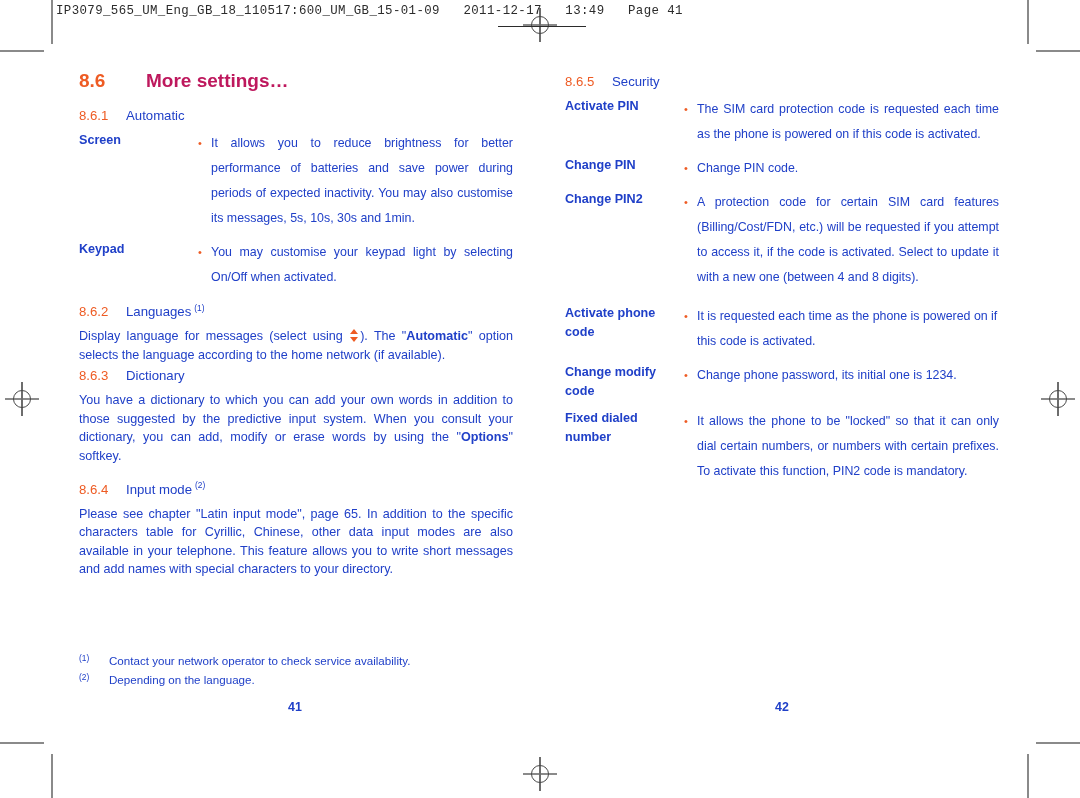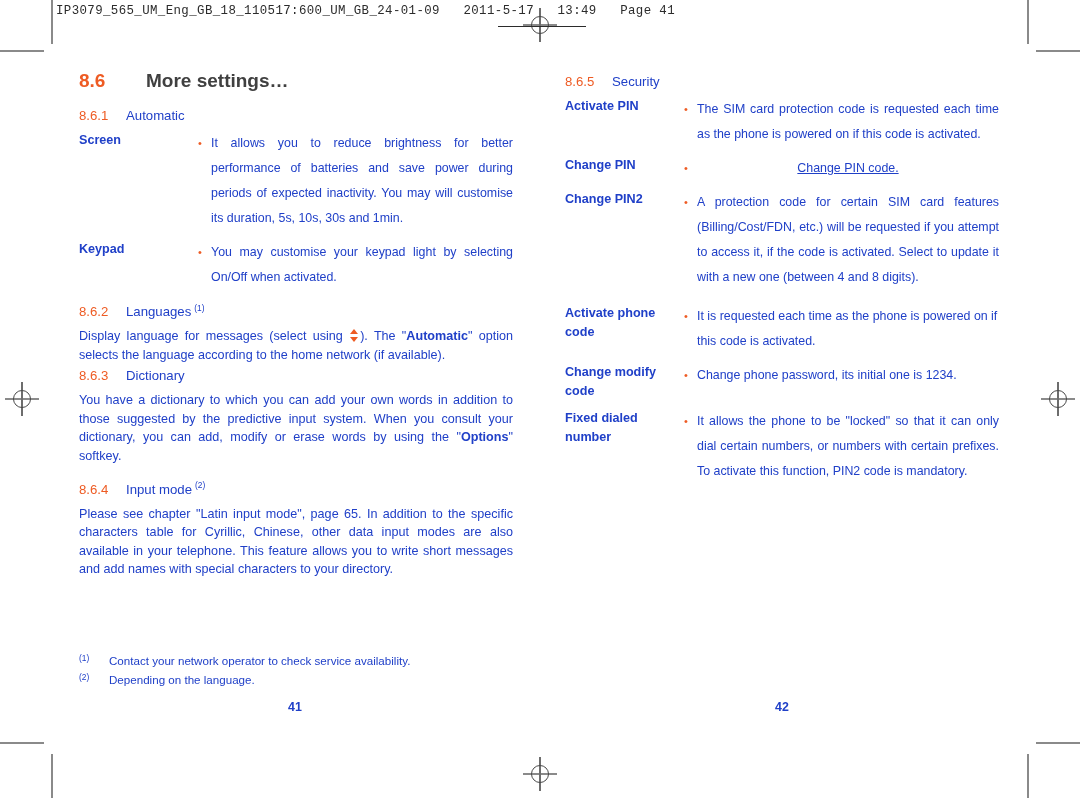--- a/index.html
+++ b/index.html
@@ -82,21 +82,21 @@
     align-items: baseline;
     margin: 0 0 16px 0;
     font-size: 19px;
     font-weight: bold;
   }
   .h-major .num {
     color: #ee5b23;
     width: 67px;
     flex: none;
   }
-  .h-major .txt { color: #404040; }
+  .h-major .txt { color: #be185d; }
 
   .h-minor {
     display: flex;
     align-items: center;
     margin: 0 0 8px 0;
     font-size: 13.2px;
     font-weight: normal;
   }
   .h-minor .num {
     color: #ee5b23;
@@ -243,39 +243,39 @@
   <div class="h"></div>
     <div class="v"></div>
     <div class="ring"></div>
 </div>
 <div class="reg-mark" style="left:523px; top:757px;">
   <div class="h"></div>
     <div class="v"></div>
     <div class="ring"></div>
 </div>
 
-<div class="page-header">IP3079_565_UM_Eng_GB_18_110517:600_UM_GB_24-01-09   2011-5-17   13:49   Page 41</div>
+<div class="page-header">IP3079_565_UM_Eng_GB_18_110517:600_UM_GB_15-01-09   2011-12-17   13:49   Page 41</div>
 <div class="hdr-date-underline"></div>
 
 <div class="column col-left">
 
   <div class="h-major">
     <span class="num">8.6</span>
     <span class="txt">More settings…</span>
   </div>
 
   <div class="h-minor">
     <span class="num">8.6.1</span>
     <span class="txt">Automatic</span>
   </div>
 
   <div class="def-row">
     <div class="def-term">Screen</div>
     <div class="def-desc">
-      <span>It allows you to reduce brightness for better performance of batteries and save power during periods of expected inactivity. You may will customise its duration, 5s, 10s, 30s and 1min.</span>
+      <span>It allows you to reduce brightness for better performance of batteries and save power during periods of expected inactivity. You may also customise its messages, 5s, 10s, 30s and 1min.</span>
     </div>
   </div>
 
   <div class="def-row" style="margin-bottom:14px;justify-content:center;">
     <div class="def-term">Keypad</div>
     <div class="def-desc">
       <span>You may customise your keypad light by selecting On/Off when activated.</span>
     </div>
   </div>
 
@@ -316,21 +316,21 @@
 
   <div class="def-row">
     <div class="def-term">Activate PIN</div>
     <div class="def-desc">
       <span>The SIM card protection code is requested each time as the phone is powered on if this code is activated.</span>
     </div>
   </div>
 
   <div class="def-row">
     <div class="def-term">Change PIN</div>
-    <div class="def-desc" style="text-align:center;text-decoration:underline;">
+    <div class="def-desc" style="text-align:left;">
       <span>Change PIN code.</span>
     </div>
   </div>
 
   <div class="def-row" style="margin-bottom:14px;">
     <div class="def-term">Change PIN2</div>
     <div class="def-desc">
       <span>A protection code for certain SIM card features (Billing/Cost/FDN, etc.) will be requested if you attempt to access it, if the code is activated. Select to update it with a new one (between 4 and 8 digits).</span>
     </div>
   </div>

